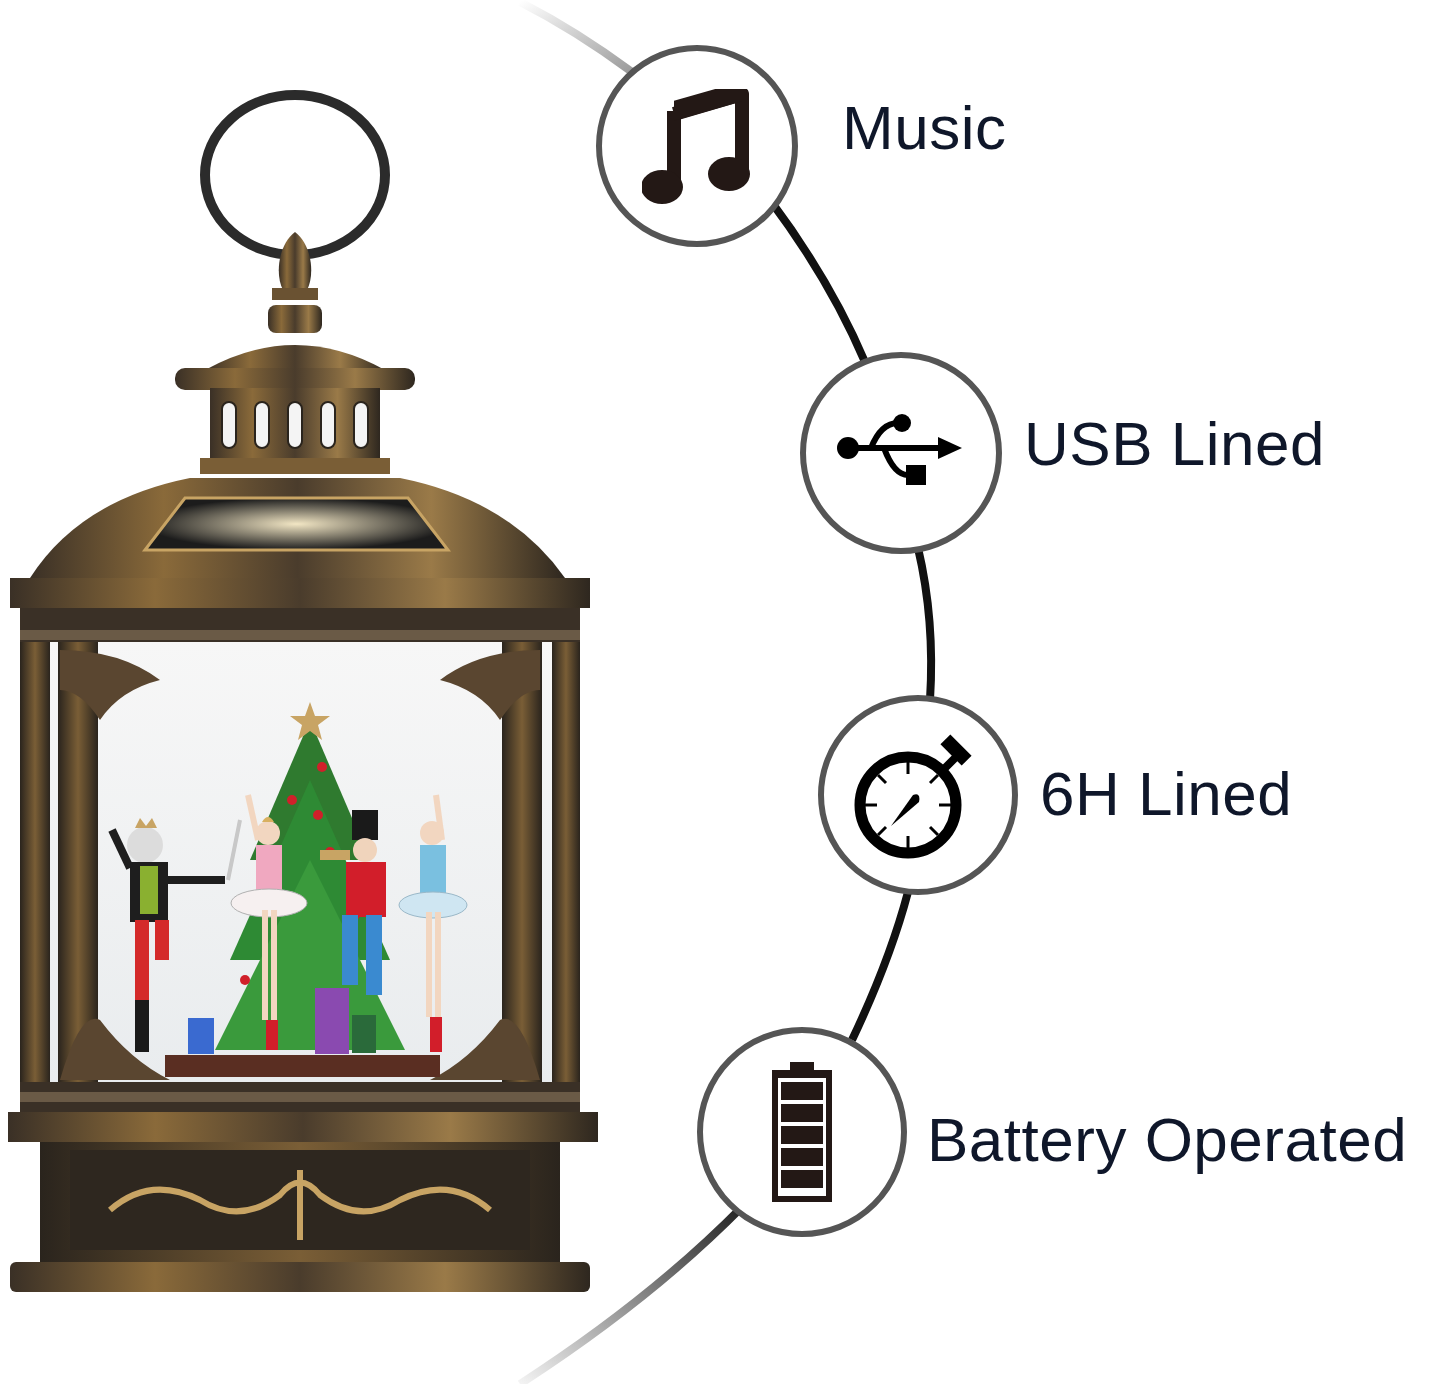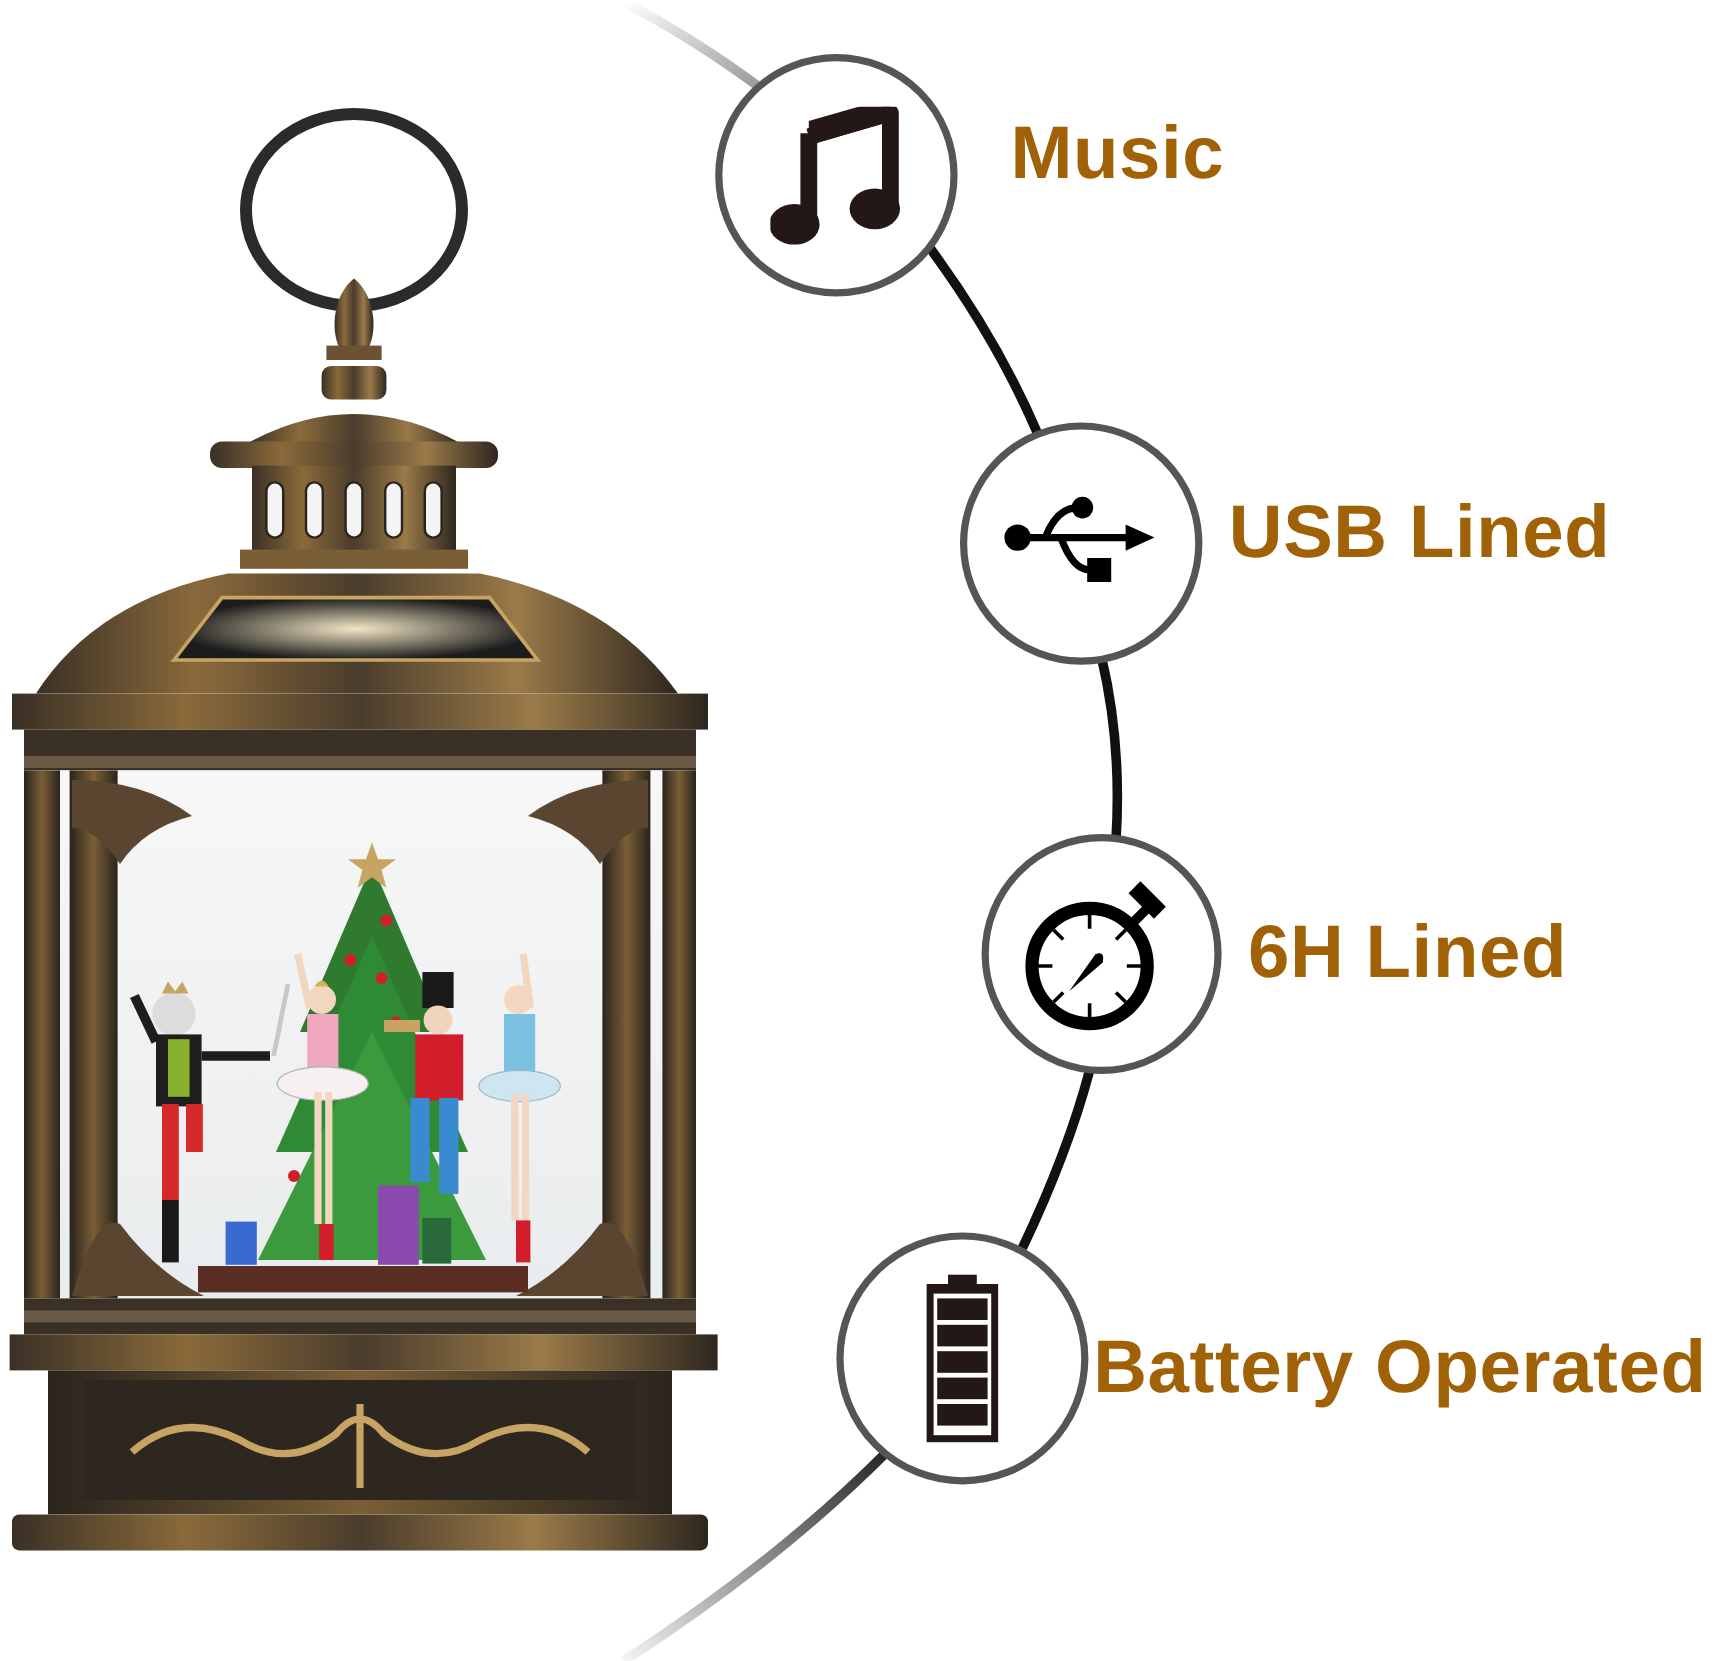--- a/index.html
+++ b/index.html
@@ -11,35 +11,35 @@
   .canvas { position: absolute; left: 0; top: 0; width: 1445px; height: 1384px; }
   .product { position: absolute; left: 0; top: 0; width: 600px; height: 1384px; }
   .connector { position: absolute; left: 0; top: 0; width: 1445px; height: 1384px; }
   .feature { position: absolute; display: flex; align-items: center; }
   .feature .badge {
     box-sizing: border-box; border-radius: 50%;
     border: 6px solid #555555; background: #ffffff;
     display: flex; align-items: center; justify-content: center;
   }
   .feature .label {
-    color: #a16207; font-size: 62px; font-weight: 700; white-space: nowrap;
+    color: #0f172a; font-size: 62px; font-weight: 400; white-space: nowrap;
     letter-spacing: 0.5px;
   }
   .f-music { left: 596px; top: 45px; }
   .f-music .badge { width: 202px; height: 202px; }
   .f-music .label { margin-left: 44px; margin-top: -38px; }
   .f-usb { left: 800px; top: 352px; }
   .f-usb .badge { width: 202px; height: 202px; }
   .f-usb .label { margin-left: 22px; margin-top: -20px; text-align: right; }
   .f-timer { left: 818px; top: 695px; }
   .f-timer .badge { width: 200px; height: 200px; }
   .f-timer .label { margin-left: 22px; margin-top: -4px; }
   .f-battery { left: 697px; top: 1027px; }
   .f-battery .badge { width: 210px; height: 210px; }
-  .f-battery .label { margin-left: 4px; margin-top: 14px; }
+  .f-battery .label { margin-left: 20px; margin-top: 14px; }
 </style>
 </head>
 <body>
 
 <div class="canvas">
 
   <svg class="connector" viewBox="0 0 1445 1384">
     <defs>
       <linearGradient id="fadeTop" x1="0" y1="0" x2="1" y2="1">
         <stop offset="0" stop-color="#ffffff"></stop>

